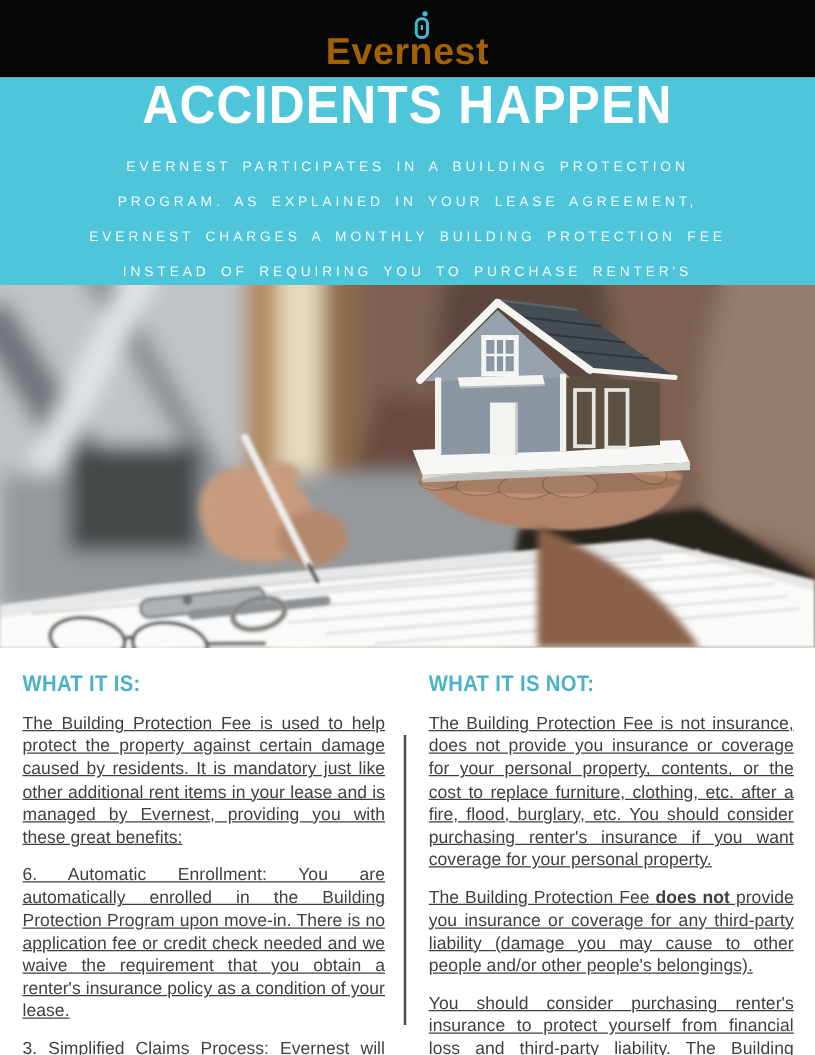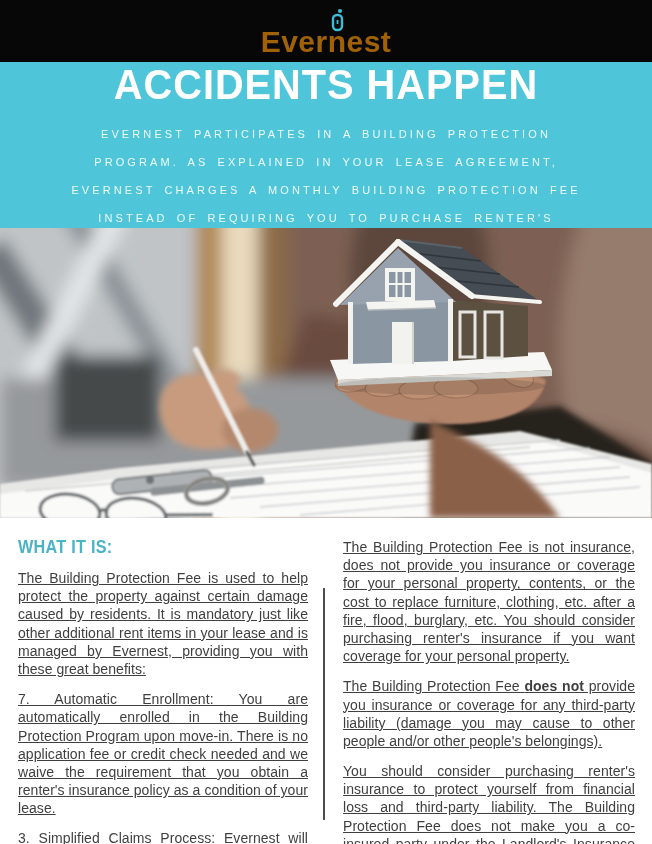--- a/index.html
+++ b/index.html
@@ -184,26 +184,27 @@
           <ellipse cx="440" cy="158" rx="105" ry="9" fill="rgba(0,0,0,0.12)"></ellipse>
         </g>
       </g>
     </svg>
   </div>
 
   <main class="columns">
     <section class="col col-left">
       <h2><span class="cond">WHAT IT IS:</span></h2>
       <p>The Building Protection Fee is used to help protect the property against certain damage caused by residents. It is mandatory just like other additional rent items in your lease and is managed by Evernest, providing you with these great benefits:</p>
-      <p>7. Automatic Enrollment: You are automatically enrolled in the Building Protection Program upon move-in. There is no application fee or credit check needed and we waive the requirement that you obtain a renter's insurance policy as a condition of your lease.</p>
+      <p>6. Automatic Enrollment: You are automatically enrolled in the Building Protection Program upon move-in. There is no application fee or credit check needed and we waive the requirement that you obtain a renter's insurance policy as a condition of your lease.</p>
       <p>3. Simplified Claims Process: Evernest will manage the claims process when damage is caused to the property. All you need to do is contact your property manager immediately when an incident occurs, providing a detailed description of the incident along with photos. Then work with your property manager to schedule necessary inspections.</p>
     </section>
 
     <div class="vdivider"></div>
 
     <section class="col">
+      <h2><span class="cond">WHAT IT IS NOT:</span></h2>
       <p>The Building Protection Fee is not insurance, does not provide you insurance or coverage for your personal property, contents, or the cost to replace furniture, clothing, etc. after a fire, flood, burglary, etc. You should consider purchasing renter's insurance if you want coverage for your personal property.</p>
       <p><span>The Building Protection Fee </span><strong>does not</strong><span> provide you insurance or coverage for any third-party liability (damage you may cause to other people and/or other people's belongings).</span></p>
       <p>You should consider purchasing renter's insurance to protect yourself from financial loss and third-party liability. The Building Protection Fee does not make you a co-insured party under the Landlord's Insurance policy.</p>
     </section>
   </main>
 
 </div>
 
 </body></html>

